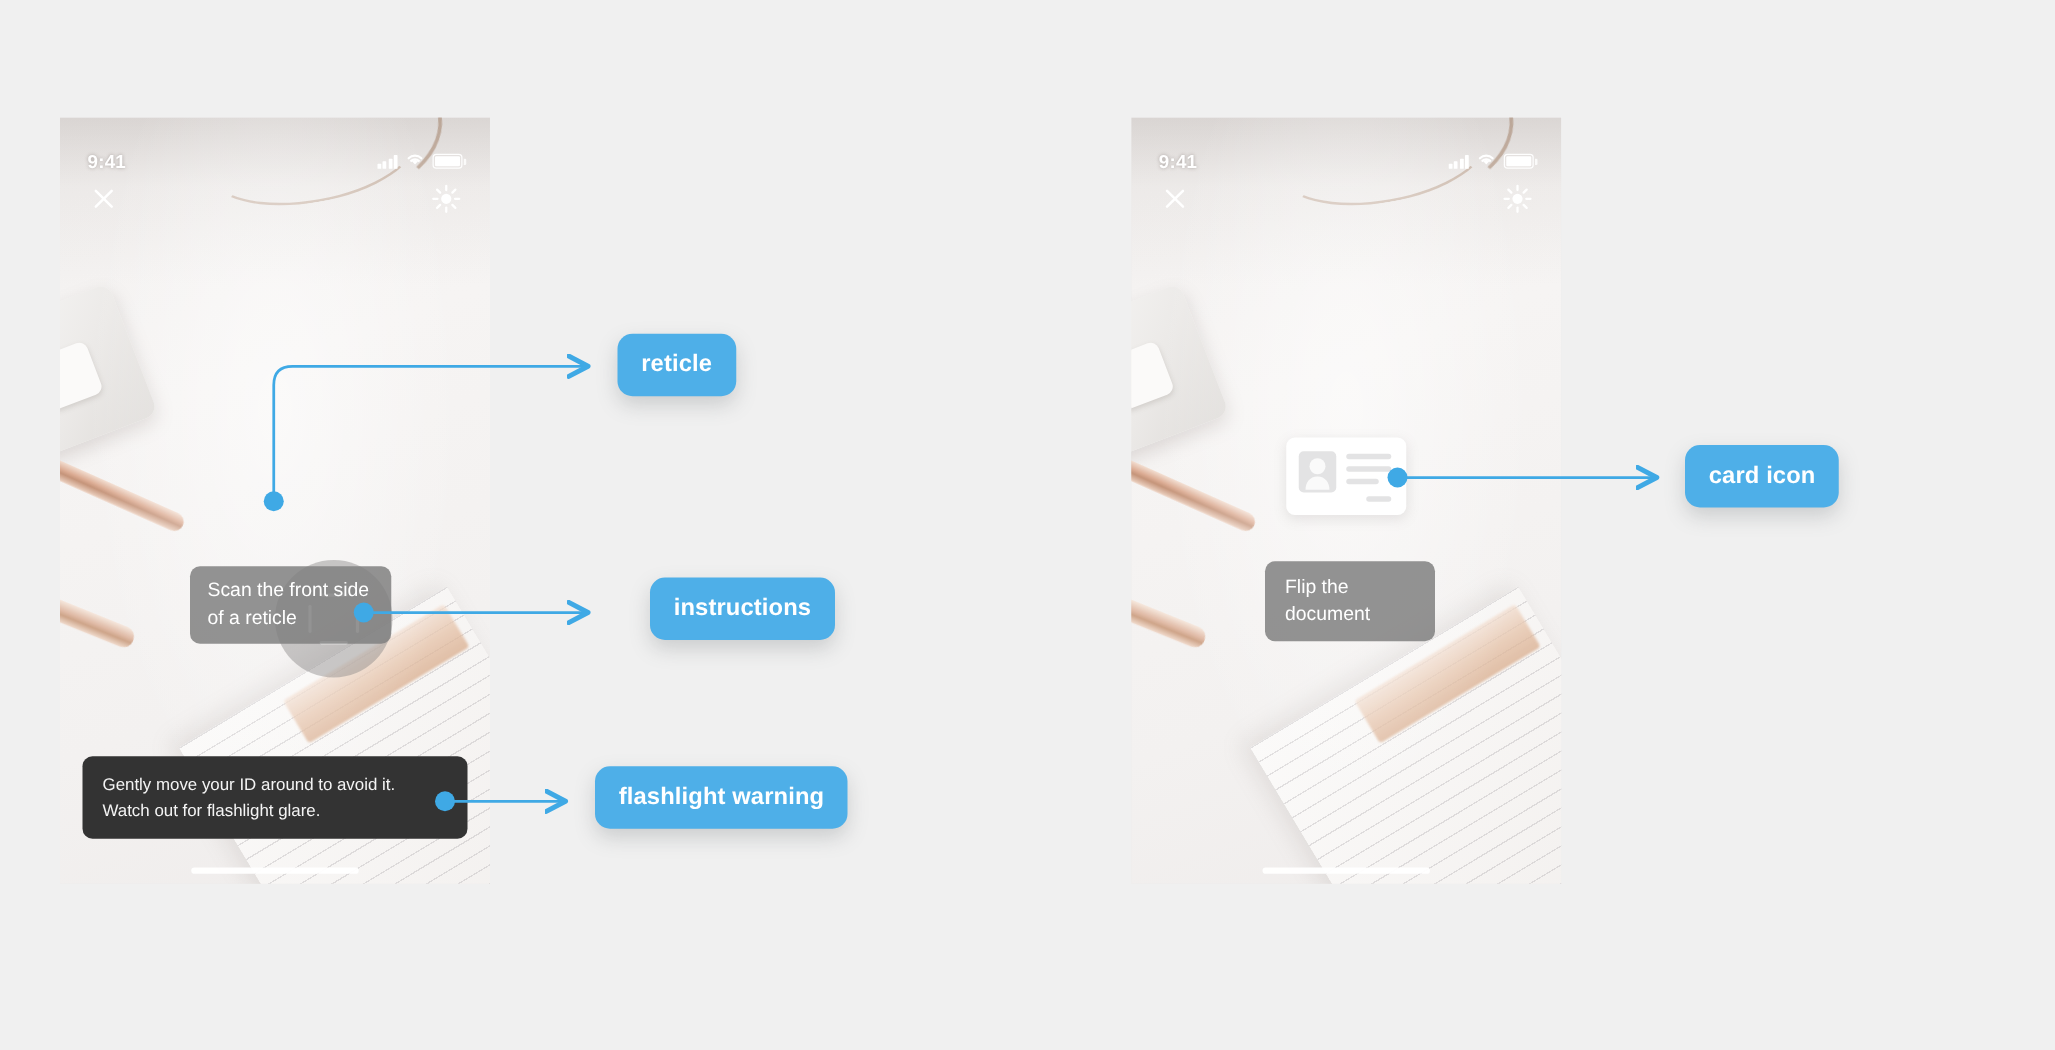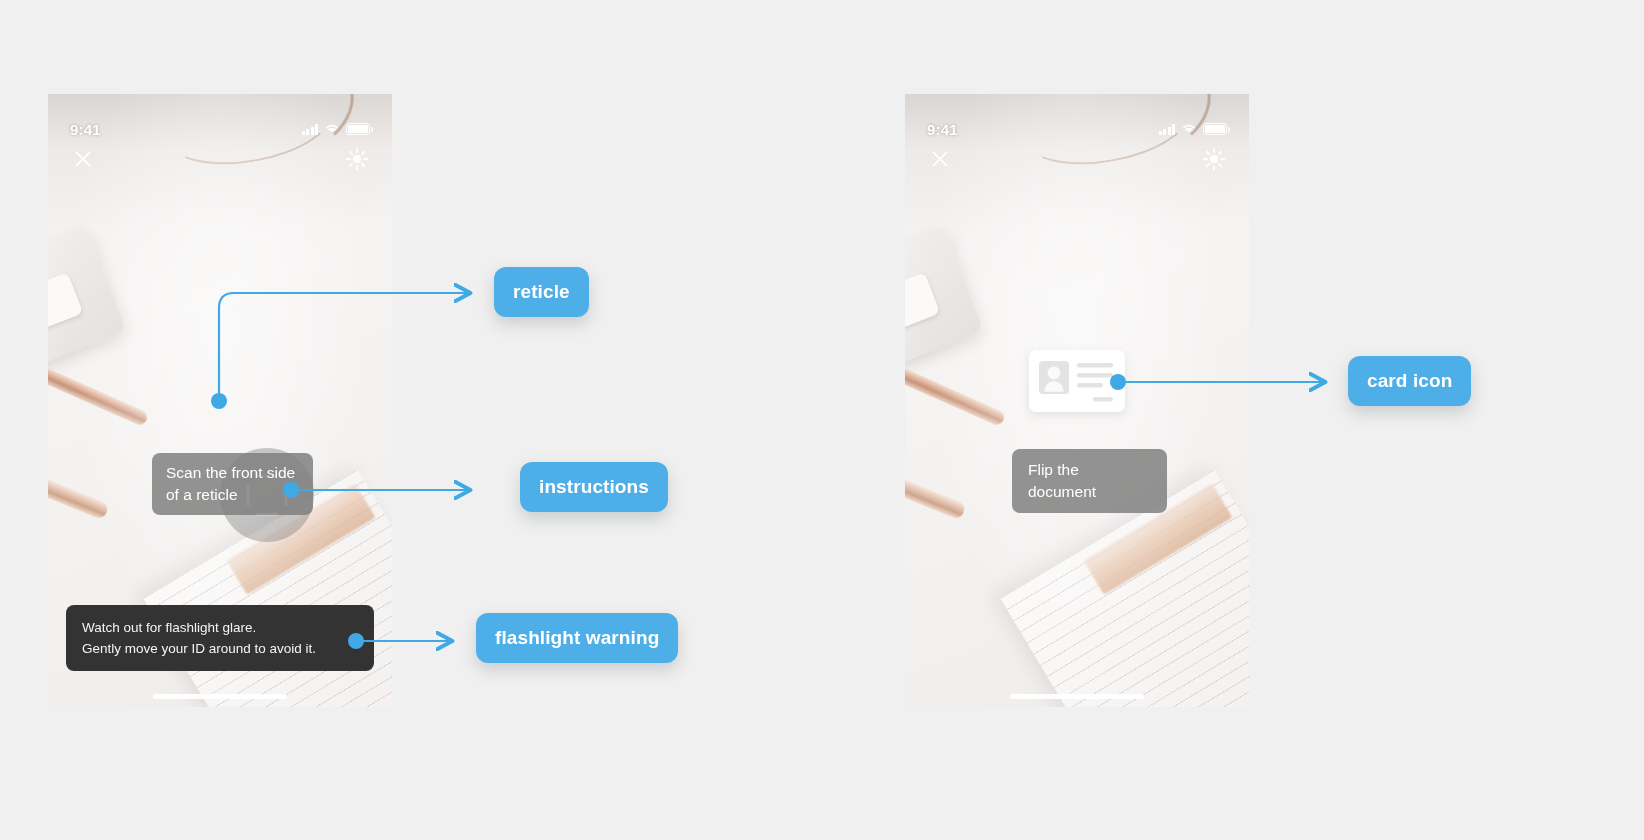--- a/index.html
+++ b/index.html
@@ -203,21 +203,21 @@
     border-radius: 8px;
     color: #fff;
     text-align: left;
     font-size: 15.5px;
     line-height: 22px;
     padding: 9px 14px;
     box-sizing: border-box;
     margin-left: 12px;
   }
   #instructions-left { left: 92px; top: 359px; width: 161px; }
-  #instructions-right { left: 95px; top: 355px; width: 155px; padding: 10px 16px; }
+  #instructions-right { left: 95px; top: 355px; width: 136px; padding: 10px 16px; }
 
   
   .toast-dark {
     position: absolute;
     left: 18px; top: 511px;
     width: 308px;
     background: #333333;
     border-radius: 8px;
     color: #f4f4f4;
     font-size: 13.5px;
@@ -339,22 +339,22 @@
       </g>
     </svg>
   </div>
 
   <div class="toast-gray" id="instructions-left">
     <div>Scan the front side</div>
     <div>of a reticle</div>
   </div>
 
   <div class="toast-dark">
+    <div>Gently move your ID around to avoid it.</div>
     <div>Watch out for flashlight glare.</div>
-    <div>Gently move your ID around to avoid it.</div>
   </div>
 
   <div class="home-ind"></div>
 </div>
 
 <div class="phone" id="phone-right">
   <div class="photo">
     <div class="glasses"></div>
     <div class="glasses2"></div>
     <div class="kbd"></div>

